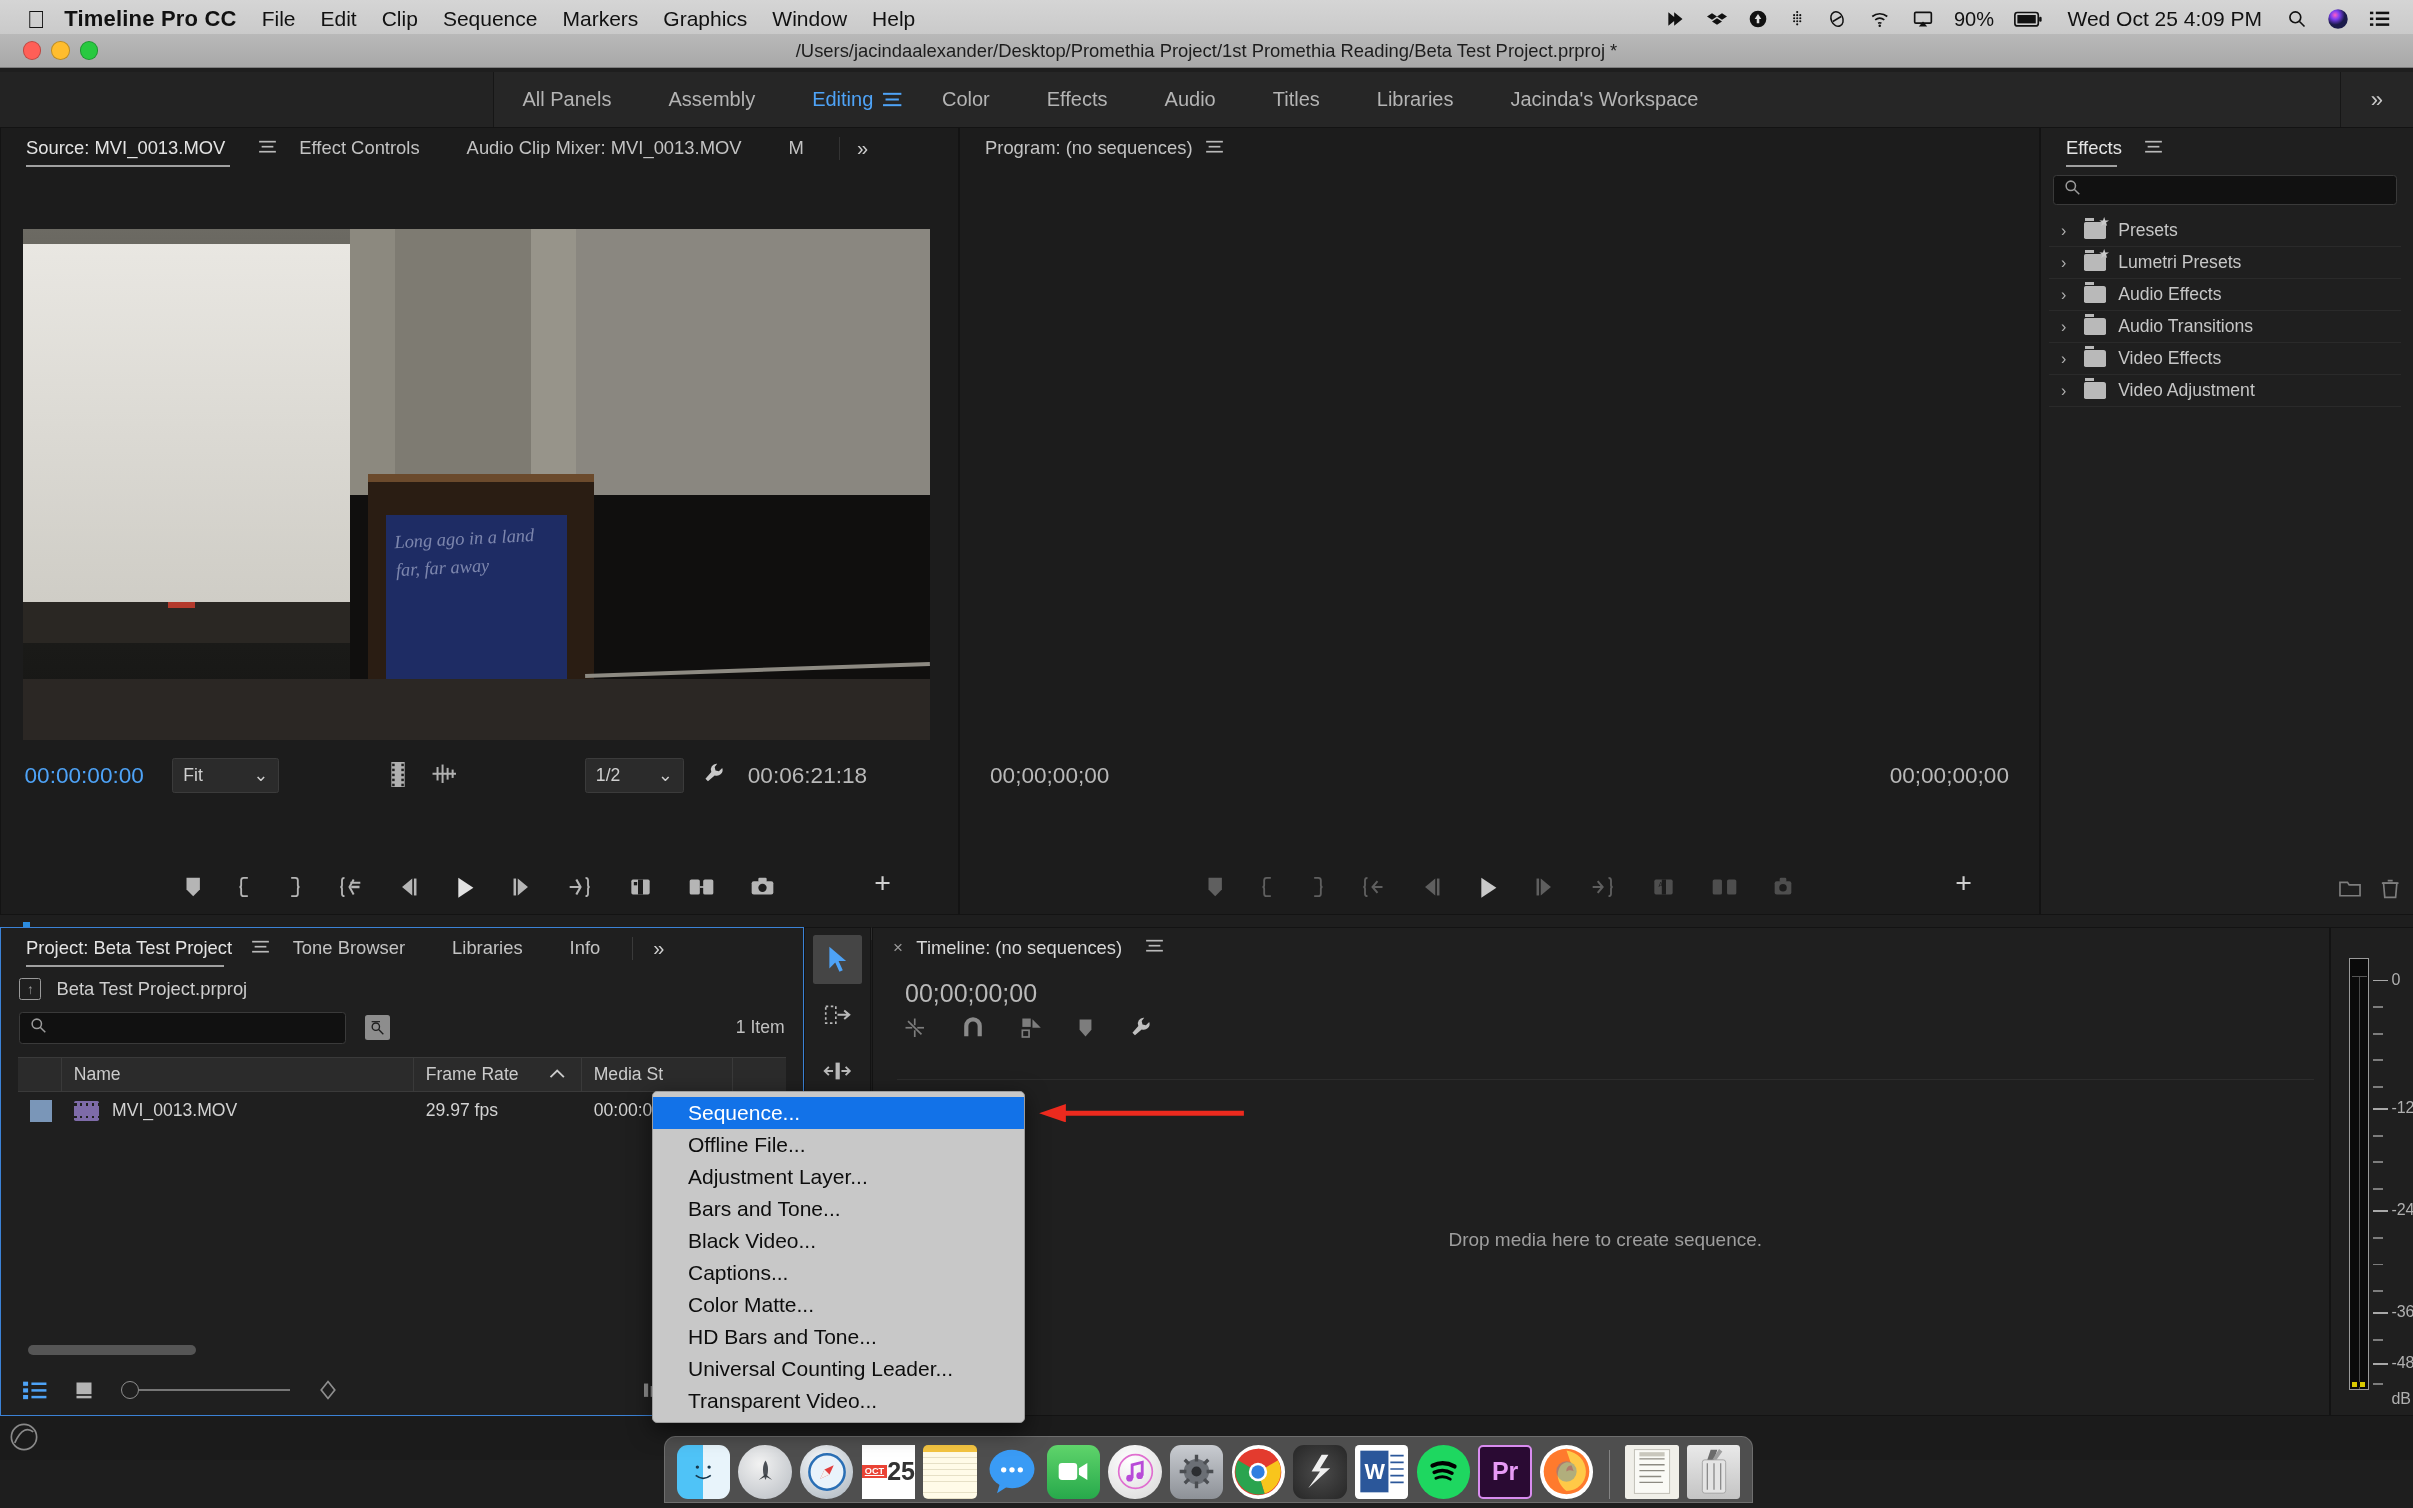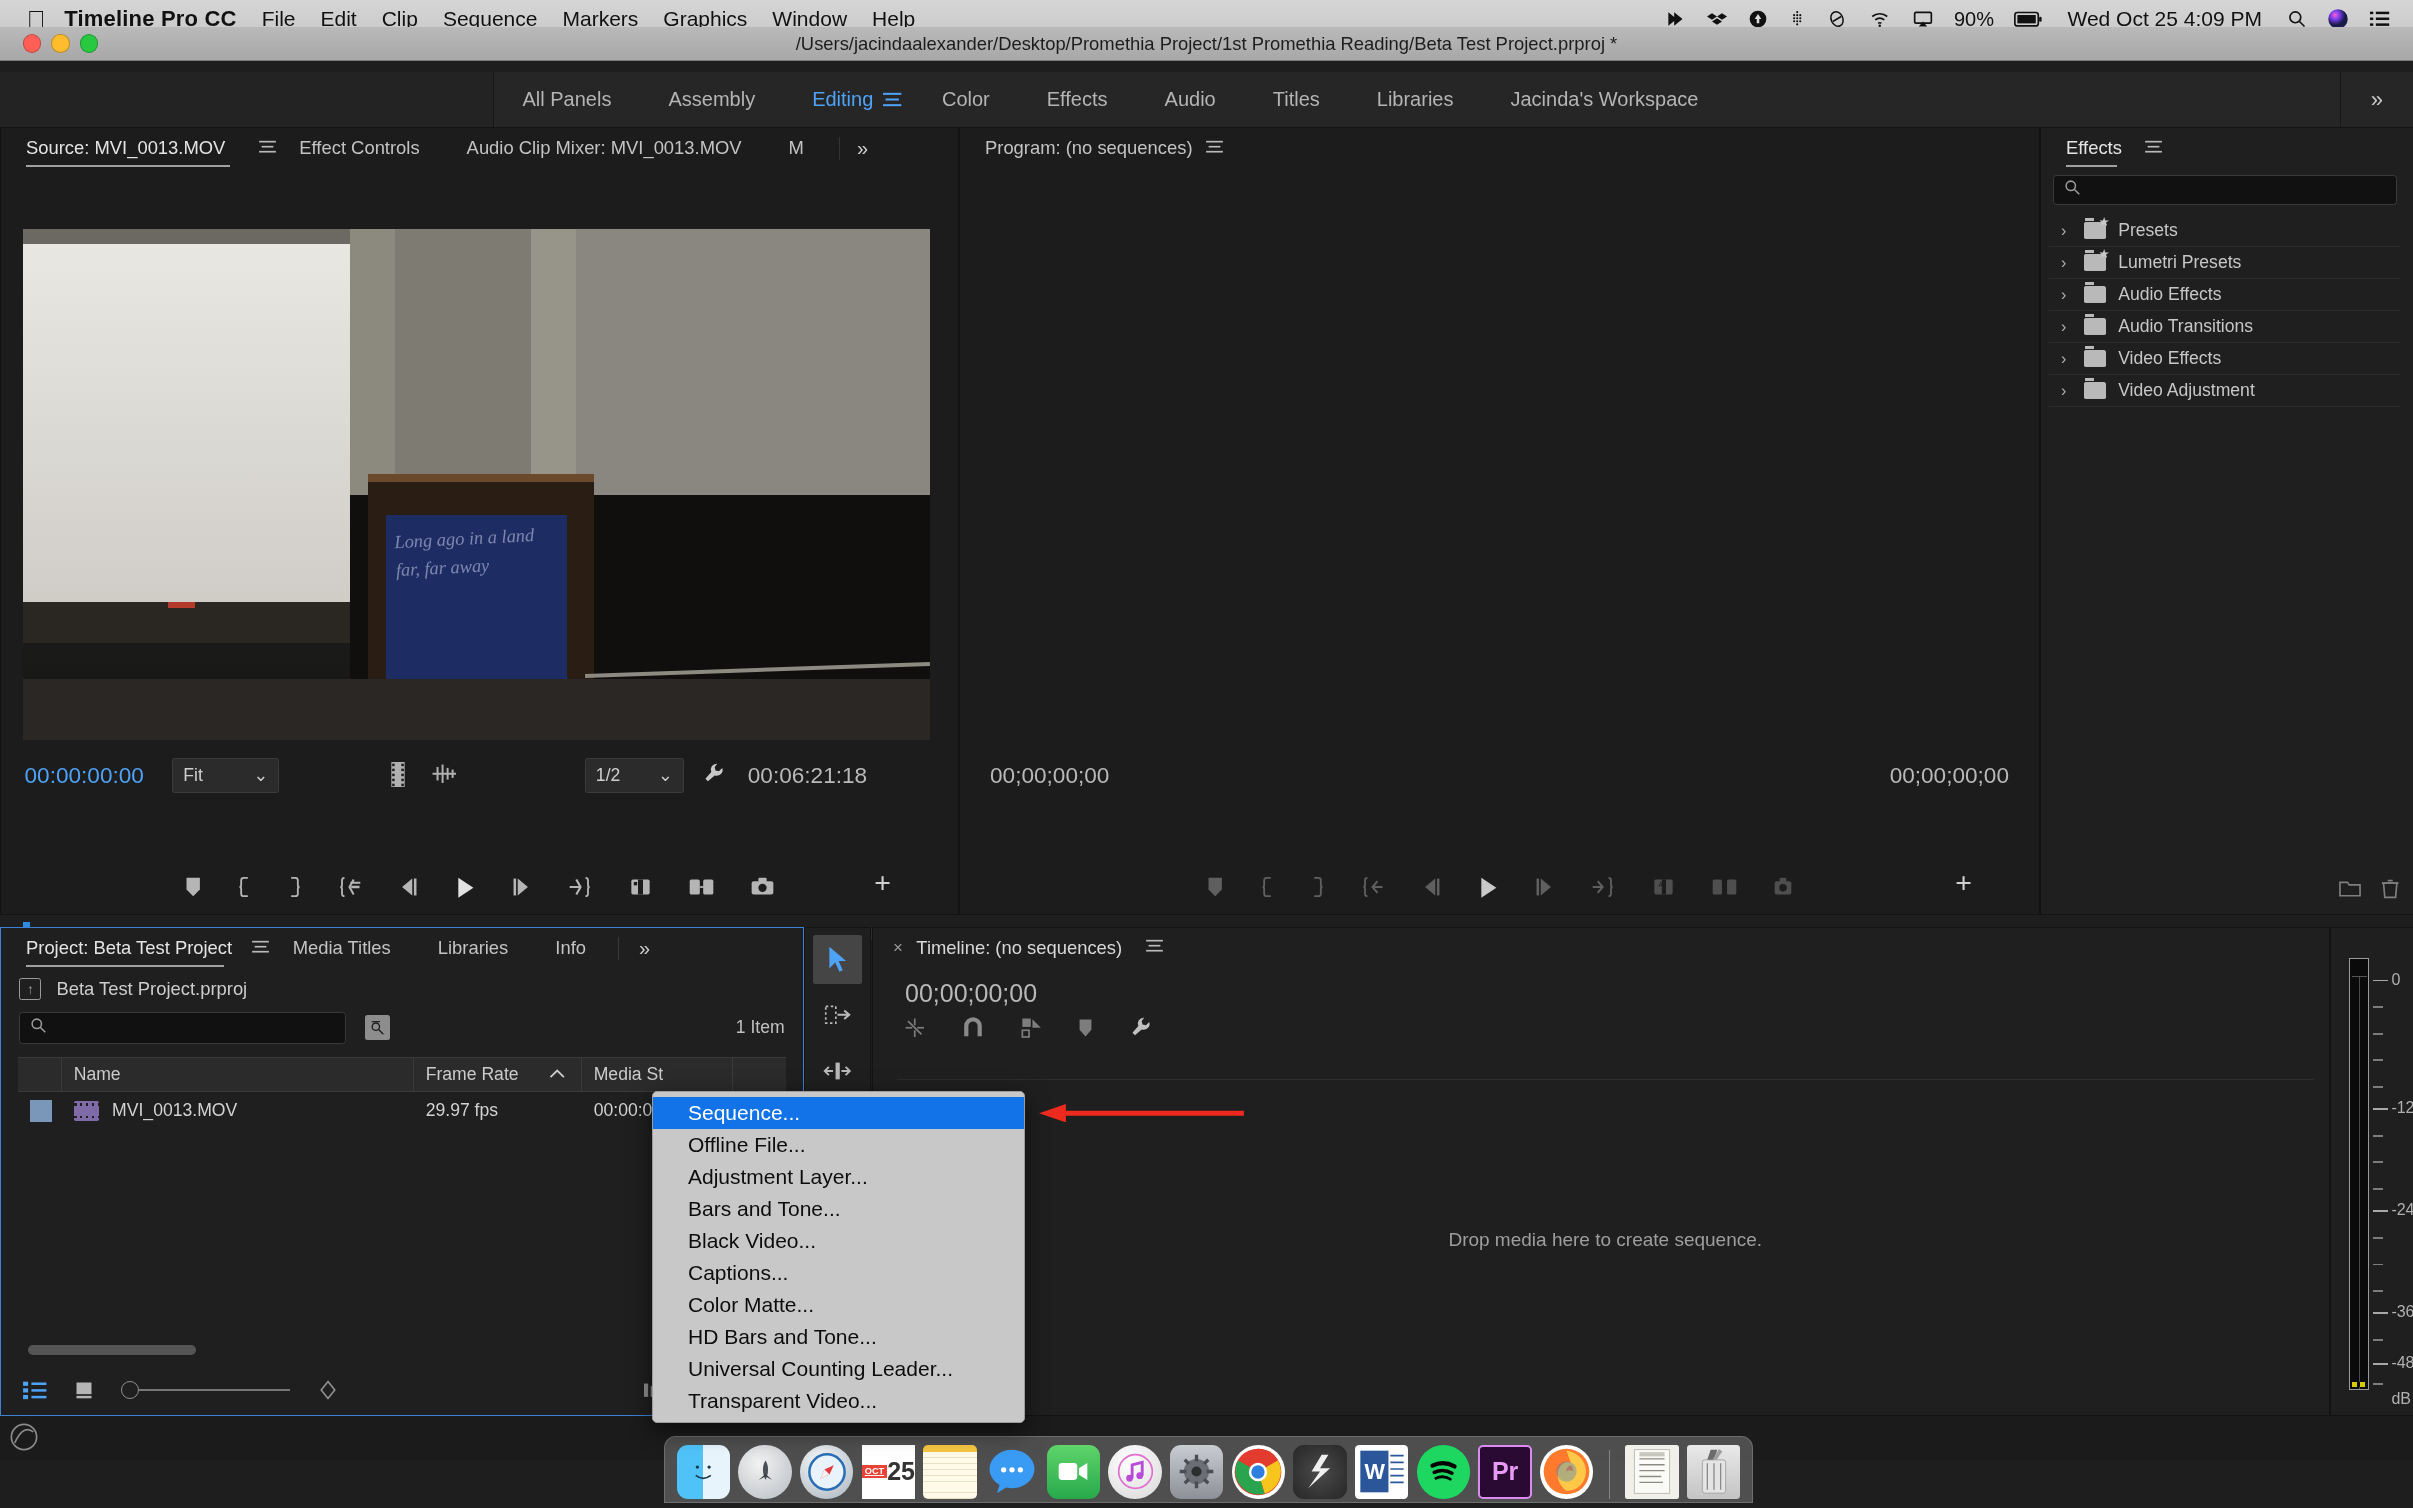--- a/index.html
+++ b/index.html
@@ -21,21 +21,21 @@
   .macbar .apple { margin: 0 18.4px 0 27px; font-size: 25px; line-height: 1; }
   .macbar .appname { font-weight: bold; font-size: 22px; margin-right: 25px; letter-spacing:0.2px;}
   .macbar .mi { margin-right: 25px; font-size: 21px; }
   .macbar .right { margin-left: auto; display: flex; align-items: center; padding-right: 22px; gap: 20px; }
   .macbar .right .sysicon { font-size: 21px; line-height: 1; display:inline-flex; align-items:center;}
   .macbar .clock { font-size: 21px; margin: 0 5px; white-space: nowrap;}
   .battpct { font-size: 20px; }
 
   
   .titlebar {
-    position: absolute; left: 0; top: 27px; width: 2413px; height: 34px;
+    position: absolute; left: 0; top: 34px; width: 2413px; height: 34px;
     background: linear-gradient(#b9b9b9, #a8a8a8);
     border-bottom: 0.8px solid #7d7d7d;
     display: flex; align-items: center; padding-left: 8px;
   }
   .lights { display: flex; gap: 10px; margin-left: 15px; }
   .light { width: 18.4px; height: 18.4px; border-radius: 50%; border: 0.8px solid rgba(0,0,0,.25); }
   .l-red { background: #ff5f57; } .l-yel { background: #ffbd2e; } .l-grn { background: #28c940; }
   .titletext {
     position: absolute; left: 0; right: 0; text-align: center;
     font-size: 18.4px; color: #1d1d1d; white-space: nowrap;
@@ -707,21 +707,21 @@
       <div class="ptab active" style="padding-right:10px;">Project: Beta Test Project</div>
       <div class="pmenu">
         <svg width="17" height="13.4" viewBox="0 0 20 16">
             <g fill="#b9b9b9">
               <rect x="0" y="1" width="20" height="2"></rect>
               <rect x="3" y="7" width="14" height="2"></rect>
               <rect x="0" y="13" width="20" height="2"></rect>
             </g>
           </svg>
       </div>
-      <div class="ptab">Media Titles</div>
+      <div class="ptab">Tone Browser</div>
       <div class="ptab">Libraries</div>
       <div class="ptab">Info</div>
       <div class="chev2" style="margin-left:8.4px;padding-left:20px;border-left:0.8px solid #3a3a3a;">»</div>
     </div>
 
     <div class="proj-root">
       <span class="proj-rooticon">↑</span>
       <span class="proj-rootname">Beta Test Project.prproj</span>
     </div>
 

